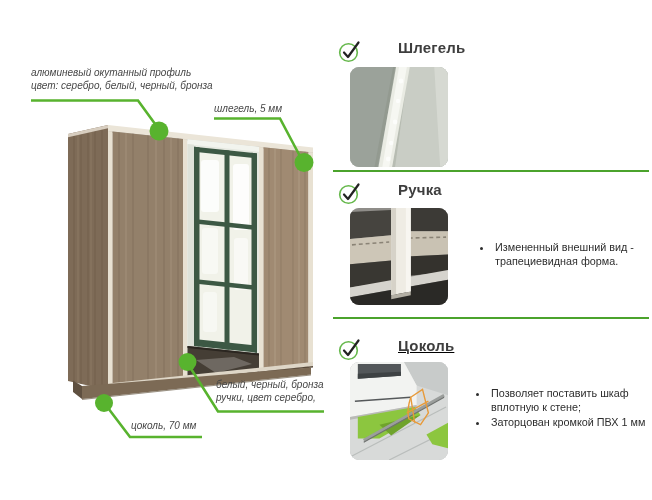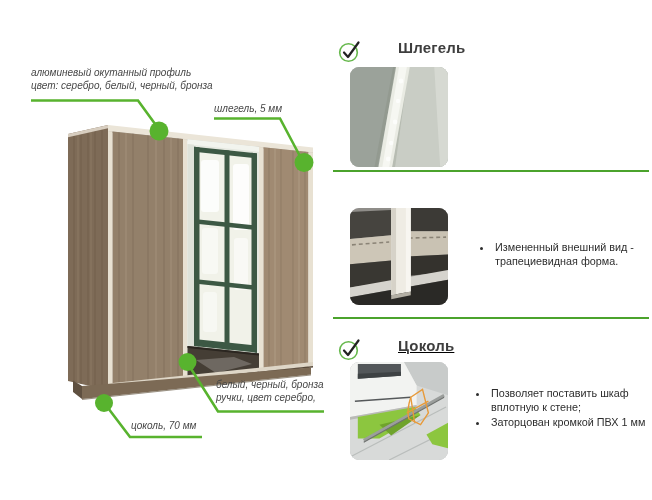--- a/index.html
+++ b/index.html
@@ -168,20 +168,27 @@
             <circle cx="49" cy="34" r="2.2"></circle>
             <circle cx="46" cy="55" r="2.4"></circle>
           <circle cx="42" cy="76" r="2.2"></circle>
             <circle cx="39" cy="92" r="2.4"></circle>
         </g>
       </svg>
     </div>
 
     <div class="sep" style="top:170px;"></div>
 
+    <div class="sec-header" style="top:178px;">
+      <svg class="check" viewBox="0 0 23 23">
+        <circle cx="10.5" cy="12.5" r="8.8" fill="#ffffff" stroke="#66b84c" stroke-width="1.6"></circle>
+        <path d="M6,12.5 L10,17 L20.5,2.5" fill="none" stroke="#222222" stroke-width="2.2" stroke-linecap="round" stroke-linejoin="round"></path>
+      </svg>
+      <span class="ttl">Ручка</span>
+    </div>
     <div class="photo" style="top:208px;height:97px;">
       <svg viewBox="0 0 100 100" preserveAspectRatio="none">
         <rect width="100" height="100" fill="#8f8d89"></rect>
         <polygon points="0,4 42,2 42,28 0,32" fill="#46443f"></polygon>
         <polygon points="58,0 100,0 100,24 58,24" fill="#3c3a36"></polygon>
         <polygon points="0,32 42,28 42,54 0,58" fill="#cdc6b7"></polygon>
         <polygon points="58,24 100,24 100,48 58,50" fill="#c9c2b3"></polygon>
         <g stroke="#8a8376" stroke-width="1.6" stroke-dasharray="4 3">
           <line x1="2" y1="38" x2="40" y2="35"></line>
             <line x1="60" y1="31" x2="98" y2="30"></line>

